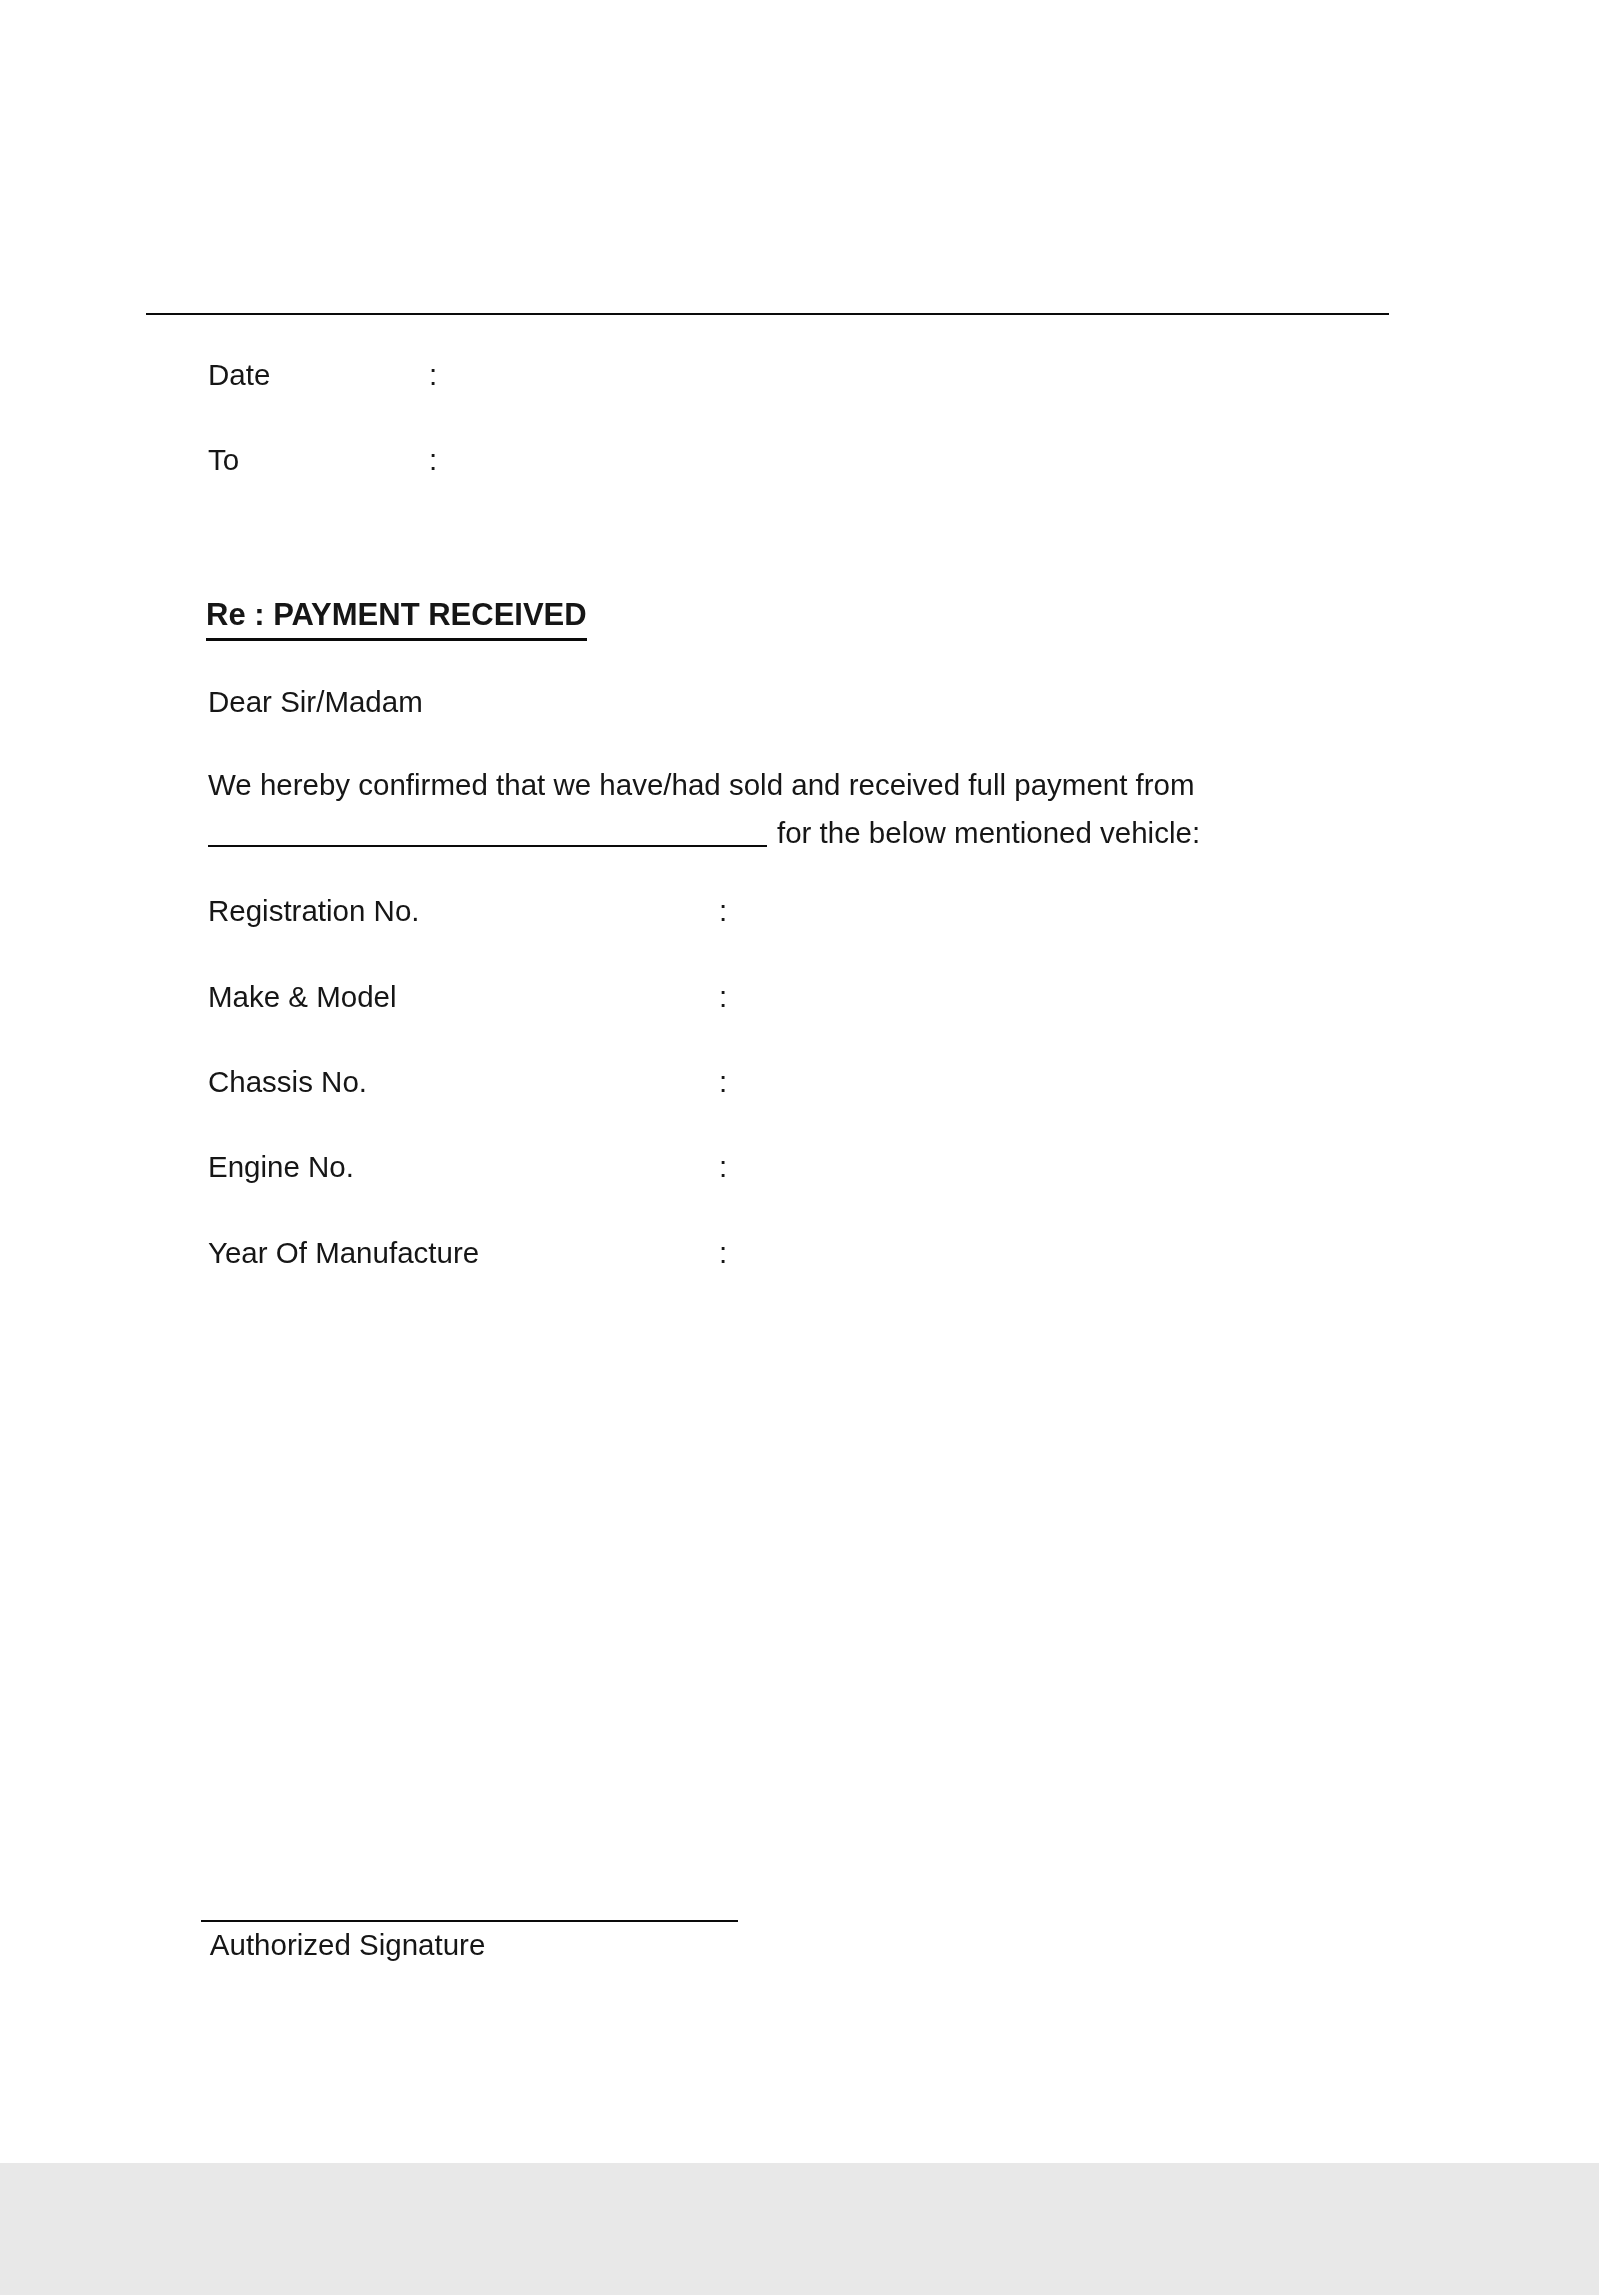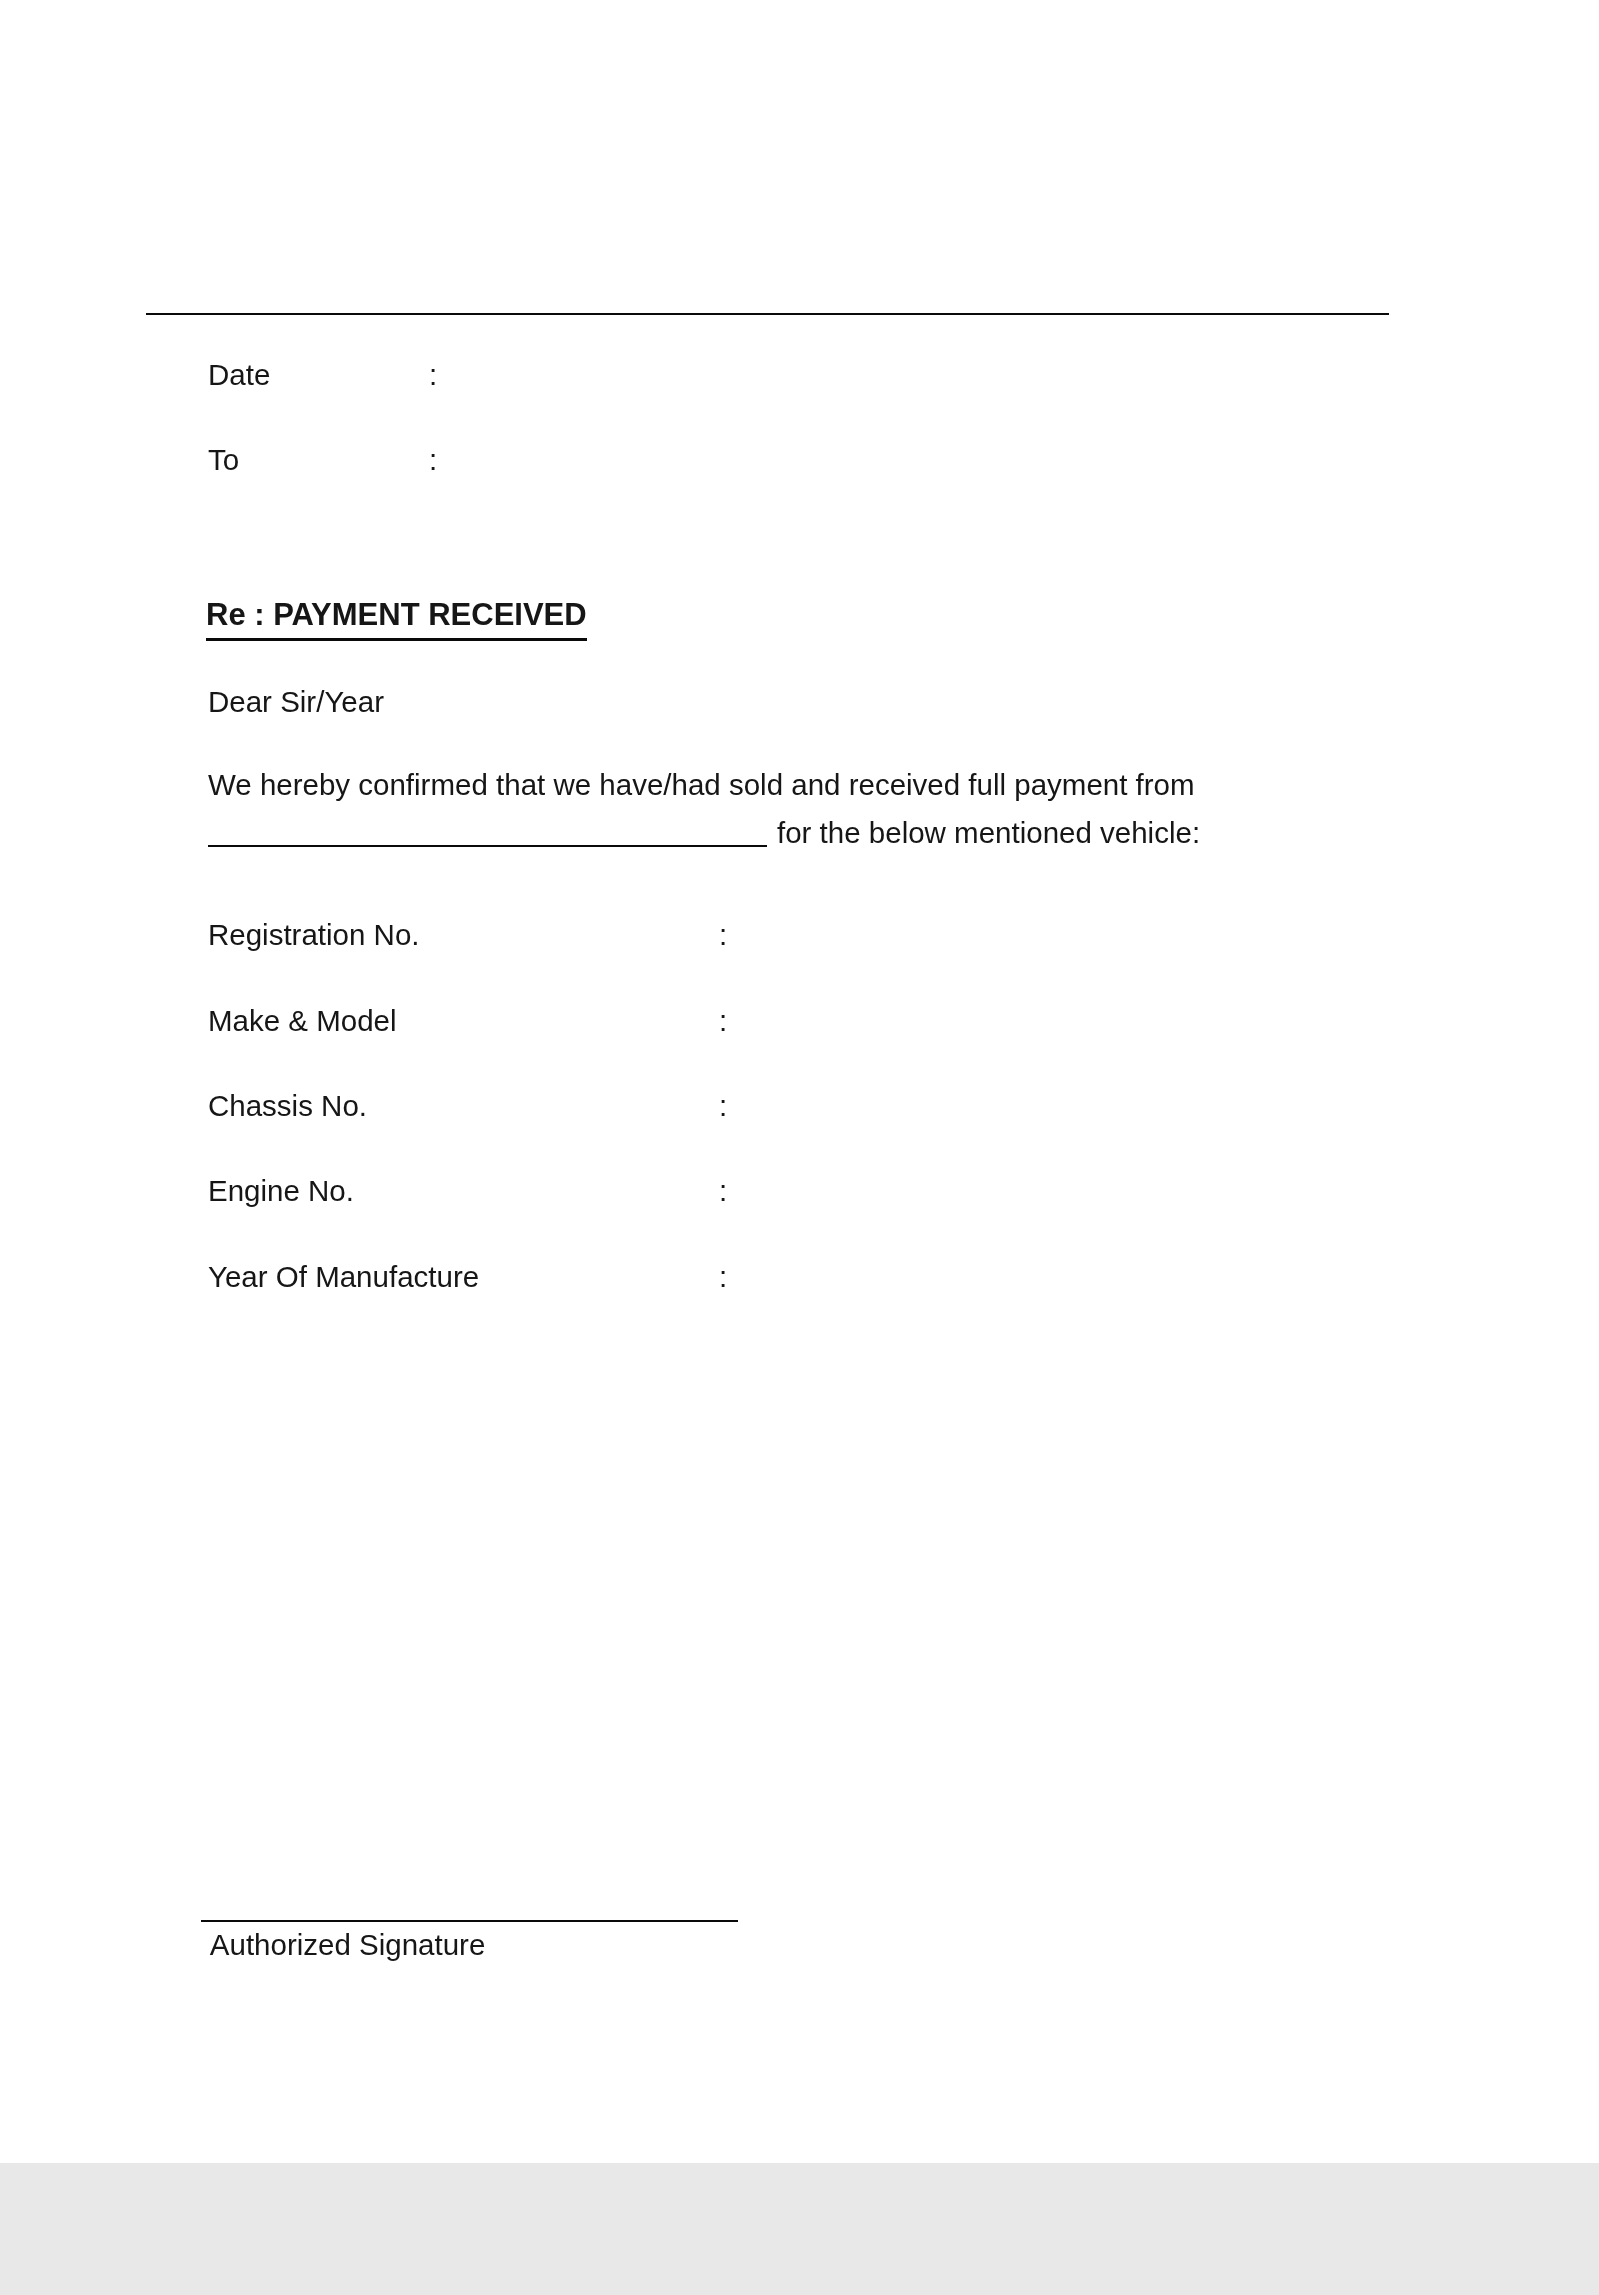--- a/index.html
+++ b/index.html
@@ -32,21 +32,20 @@
     left: 208px;
     white-space: nowrap;
   }
   .meta-label {
     display: inline-block;
     width: 221px;
   }
   .field-label {
     display: inline-block;
     width: 511px;
-    margin-top: 24px;
   }
   .subject {
     position: absolute;
     left: 206px;
     top: 595px;
     font-weight: 700;
     font-size: 31px;
   }
   .subject-inner {
     display: inline-block;
@@ -87,21 +86,21 @@
 
   <div class="row" style="top:440px">
     <span class="meta-label">To</span><span>:</span>
   </div>
 
   <div class="subject">
     <span class="subject-inner">Re : PAYMENT RECEIVED</span>
   </div>
 
   <div class="row" style="top:682px">
-    <span>Dear Sir/Year</span>
+    <span>Dear Sir/Madam</span>
   </div>
 
   <div class="row" style="top:765px">
     <span>We hereby confirmed that we have/had sold and received full payment from</span>
   </div>
 
   <div class="row" style="top:813px">
     <span class="blank-line"></span><span>for the below mentioned vehicle:</span>
   </div>
 

